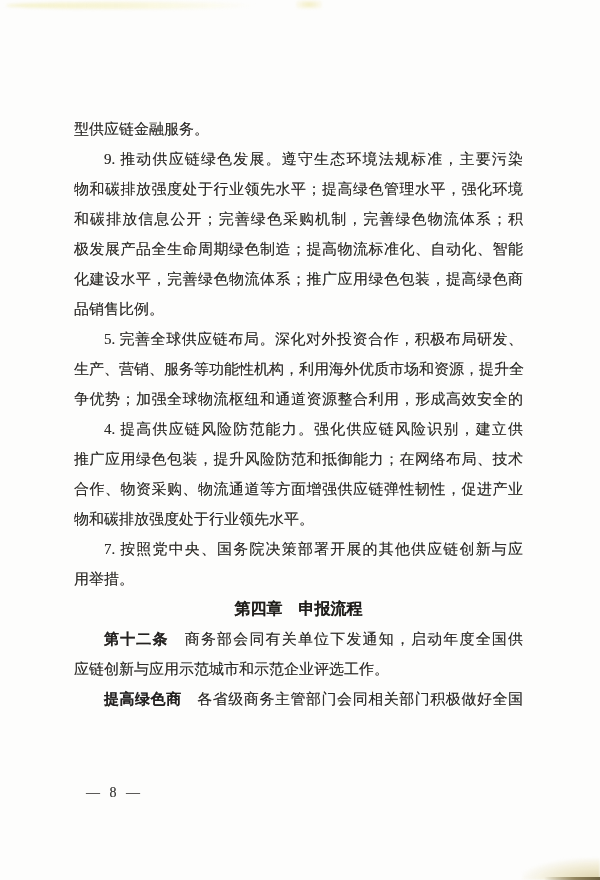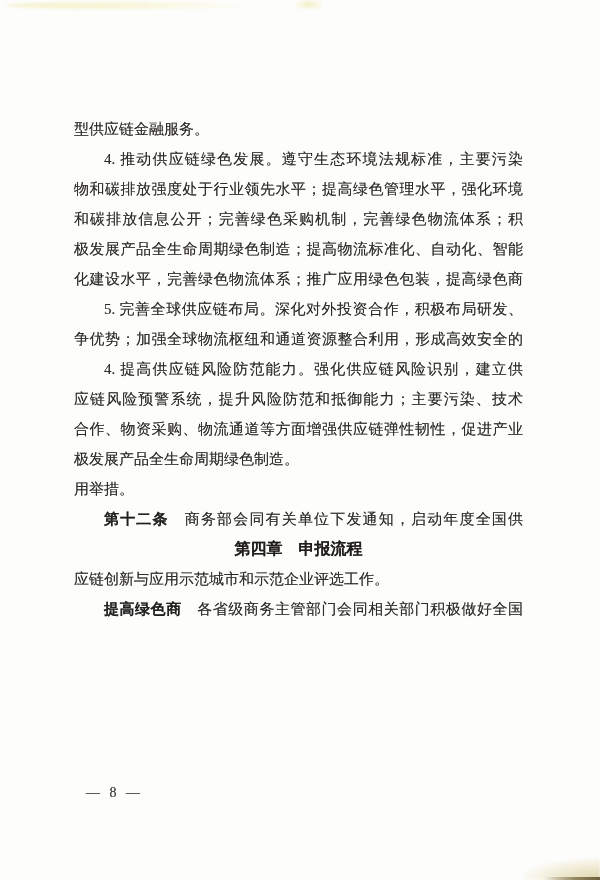--- a/index.html
+++ b/index.html
@@ -105,34 +105,37 @@
 </head>
 <body>
 
 <div class="page">
 
   <div class="top-streak"></div>
   <div class="top-streak-2"></div>
 
   <div class="content">
     <div class="line endline">型供应链金融服务。</div>
-    <div class="line indent">4. 推动供应链绿色发展。遵守生态环境法规标准，主要污染</div>
+    <div class="line indent">9. 推动供应链绿色发展。遵守生态环境法规标准，主要污染</div>
     <div class="line">物和碳排放强度处于行业领先水平；提高绿色管理水平，强化环境</div>
     <div class="line">和碳排放信息公开；完善绿色采购机制，完善绿色物流体系；积</div>
     <div class="line">极发展产品全生命周期绿色制造；提高物流标准化、自动化、智能</div>
     <div class="line">化建设水平，完善绿色物流体系；推广应用绿色包装，提高绿色商</div>
+    <div class="line endline">品销售比例。</div>
     <div class="line indent">5. 完善全球供应链布局。深化对外投资合作，积极布局研发、</div>
+    <div class="line">生产、营销、服务等功能性机构，利用海外优质市场和资源，提升全</div>
     <div class="line">争优势；加强全球物流枢纽和通道资源整合利用，形成高效安全的</div>
     <div class="line indent">4. 提高供应链风险防范能力。强化供应链风险识别，建立供</div>
-    <div class="line">应链风险预警系统，提升风险防范和抵御能力；主要污染、技术</div>
+    <div class="line">推广应用绿色包装，提升风险防范和抵御能力；在网络布局、技术</div>
     <div class="line">合作、物资采购、物流通道等方面增强供应链弹性韧性，促进产业</div>
-    <div class="line endline">极发展产品全生命周期绿色制造。</div>
+    <div class="line endline">物和碳排放强度处于行业领先水平。</div>
+    <div class="line indent">7. 按照党中央、国务院决策部署开展的其他供应链创新与应</div>
     <div class="line endline">用举措。</div>
+    <div class="line heading">第四章　申报流程</div>
     <div class="line indent"><span class="lead">第十二条</span><span>　商务部会同有关单位下发通知，启动年度全国供</span></div>
-    <div class="line heading">第四章　申报流程</div>
     <div class="line endline">应链创新与应用示范城市和示范企业评选工作。</div>
     <div class="line indent"><span class="lead">提高绿色商</span><span>　各省级商务主管部门会同相关部门积极做好全国</span></div>
   </div>
 
   <div class="pagenum">— 8 —</div>
 
   <div class="corner-smudge"></div>
   <div class="corner-edge"></div>
 
 </div>

